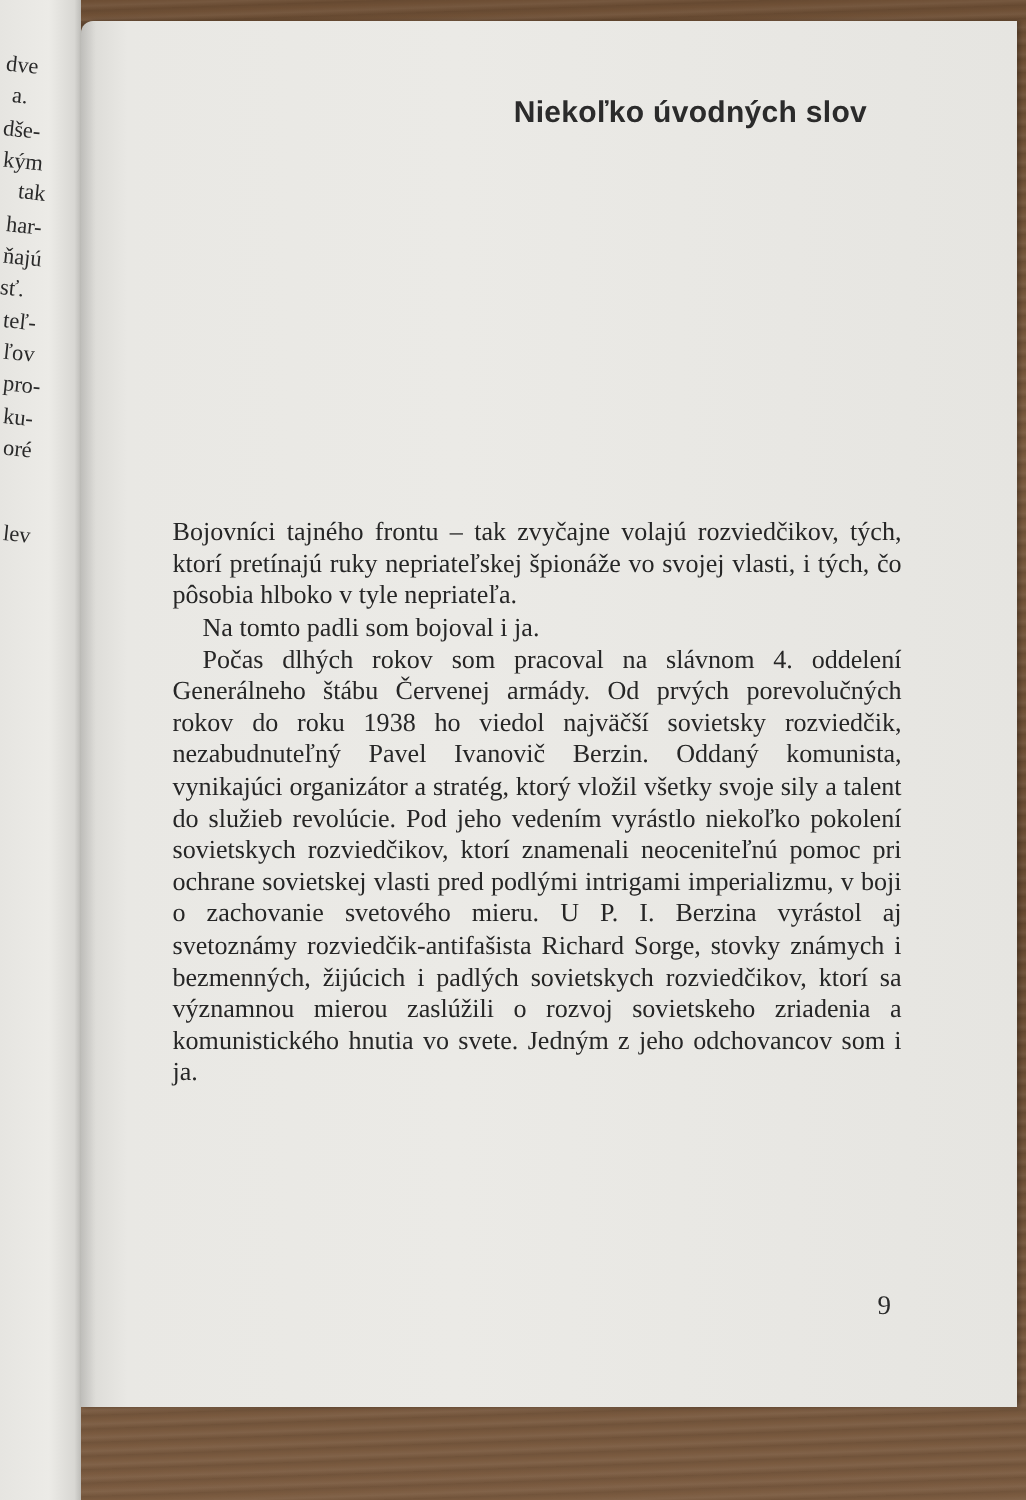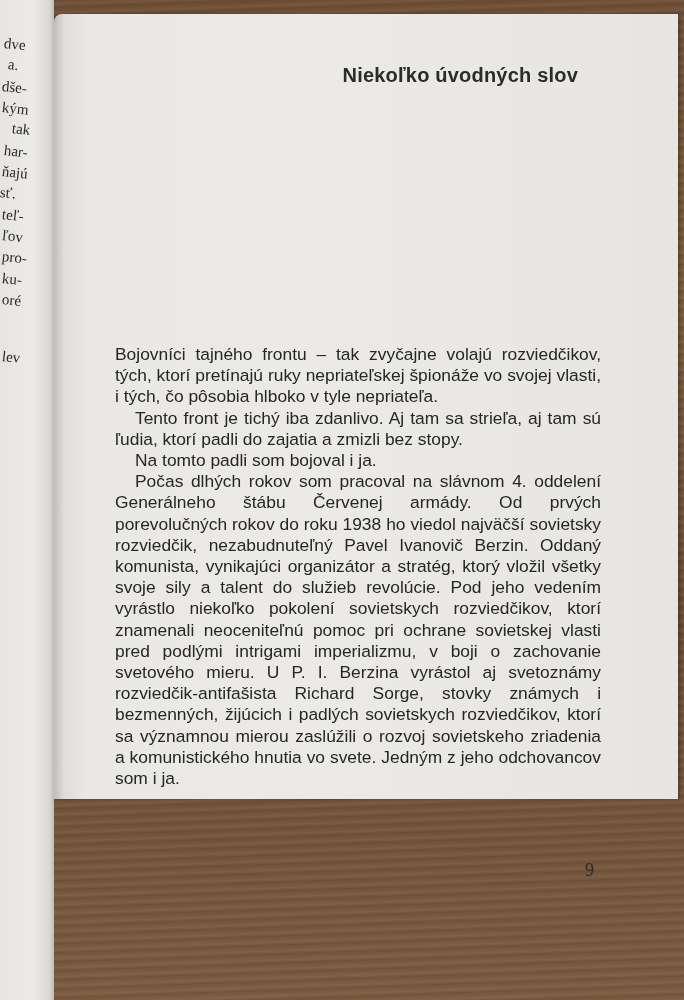--- a/index.html
+++ b/index.html
@@ -16,37 +16,37 @@
       position:absolute; left:0; top:0; width:54px; height:1000px;
       background: linear-gradient(90deg,#e6e5e1 0%,#ecebe7 60%,#d8d7d3 92%,#bdbcb8 100%);
       overflow:hidden;
     }
     .left-line {
       position:absolute; left:0; font-family:"Liberation Serif","DejaVu Serif",serif;
       font-size:15px; color:#2a2a2a; white-space:nowrap;
       transform: rotate(6deg); transform-origin:left center;
     }
     .right-page {
-      position:absolute; left:54px; top:14px; width:624px; height:785px;
+      position:absolute; left:54px; top:14px; width:624px; height:924px;
       background: linear-gradient(90deg,#d9d8d4 0%,#e9e8e4 5%,#ebeae6 40%,#e6e5e1 100%);
       box-shadow: 2px 0 3px rgba(0,0,0,0.25);
       border-top-left-radius: 8px;
     }
     .gutter-shadow {
       position:absolute; left:0; top:0; width:10px; height:100%;
       background: linear-gradient(90deg,rgba(0,0,0,0.12),rgba(0,0,0,0));
     }
     .chapter-title {
       position:absolute; right:100px; top:50px;
       font-family:"Liberation Sans","DejaVu Sans",sans-serif; font-weight:bold;
       font-size:20px; color:#2b2b2b; letter-spacing:0.2px;
     }
     .body-text {
       position:absolute; left:61px; top:330px; width:486px;
-      font-family:Liberation Sans, sans-serif;
+      font-family:Liberation Serif, serif;
       font-size:17.4px; line-height:21.2px; color:#262626;
       text-align:justify;
     }
     .body-text p { margin:0; text-indent:20px; }
     .body-text p.first { text-indent:0; }
     .page-number {
       position:absolute; left:531px; top:846px;
       font-family:"Liberation Serif","DejaVu Serif",serif;
       font-size:18px; color:#2a2a2a;
     }
@@ -73,19 +73,18 @@
   <span class="left-line" style="top:348px;left:2px">lev</span>
 </div>
 
 <div class="right-page">
   <div class="gutter-shadow"></div>
 
   <div class="chapter-title">Niekoľko úvodných slov</div>
 
   <div class="body-text">
     <p class="first">Bojovníci tajného frontu – tak zvyčajne volajú rozviedčikov, tých, ktorí pretínajú ruky nepriateľskej špionáže vo svojej vlasti, i tých, čo pôsobia hlboko v tyle nepriateľa.</p>
-    <p>Tento front je tichý iba zdanlivo. Aj tam sa strieľa, aj tam sú ľudia, ktorí padli do zajatia a zmizli bez stopy.</p>
     <p>Na tomto padli som bojoval i ja.</p>
     <p>Počas dlhých rokov som pracoval na slávnom 4. oddelení Generálneho štábu Červenej armády. Od prvých porevolučných rokov do roku 1938 ho viedol najväčší sovietsky rozviedčik, nezabudnuteľný Pavel Ivanovič Berzin. Oddaný komunista, vynikajúci organizátor a stratég, ktorý vložil všetky svoje sily a talent do služieb revolúcie. Pod jeho vedením vyrástlo niekoľko pokolení sovietskych rozviedčikov, ktorí znamenali neoceniteľnú pomoc pri ochrane sovietskej vlasti pred podlými intrigami imperializmu, v boji o zachovanie svetového mieru. U P. I. Berzina vyrástol aj svetoznámy rozviedčik-antifašista Richard Sorge, stovky známych i bezmenných, žijúcich i padlých sovietskych rozviedčikov, ktorí sa významnou mierou zaslúžili o rozvoj sovietskeho zriadenia a komunistického hnutia vo svete. Jedným z jeho odchovancov som i ja.</p>
   </div>
 
   <div class="page-number">9</div>
 </div>
 
 </body></html>

